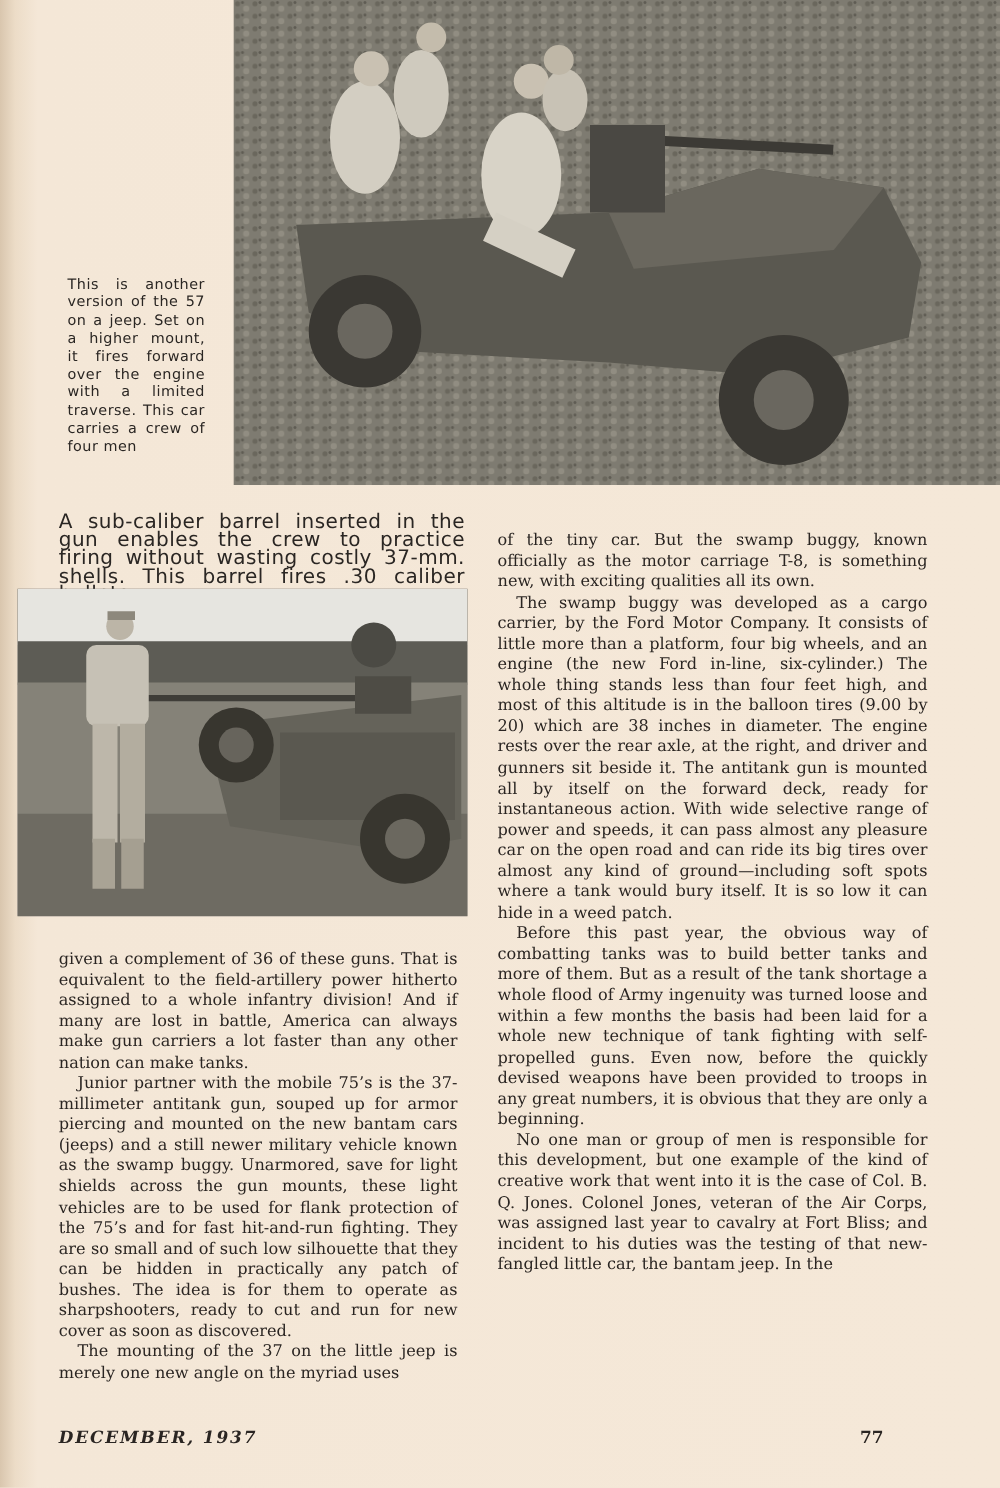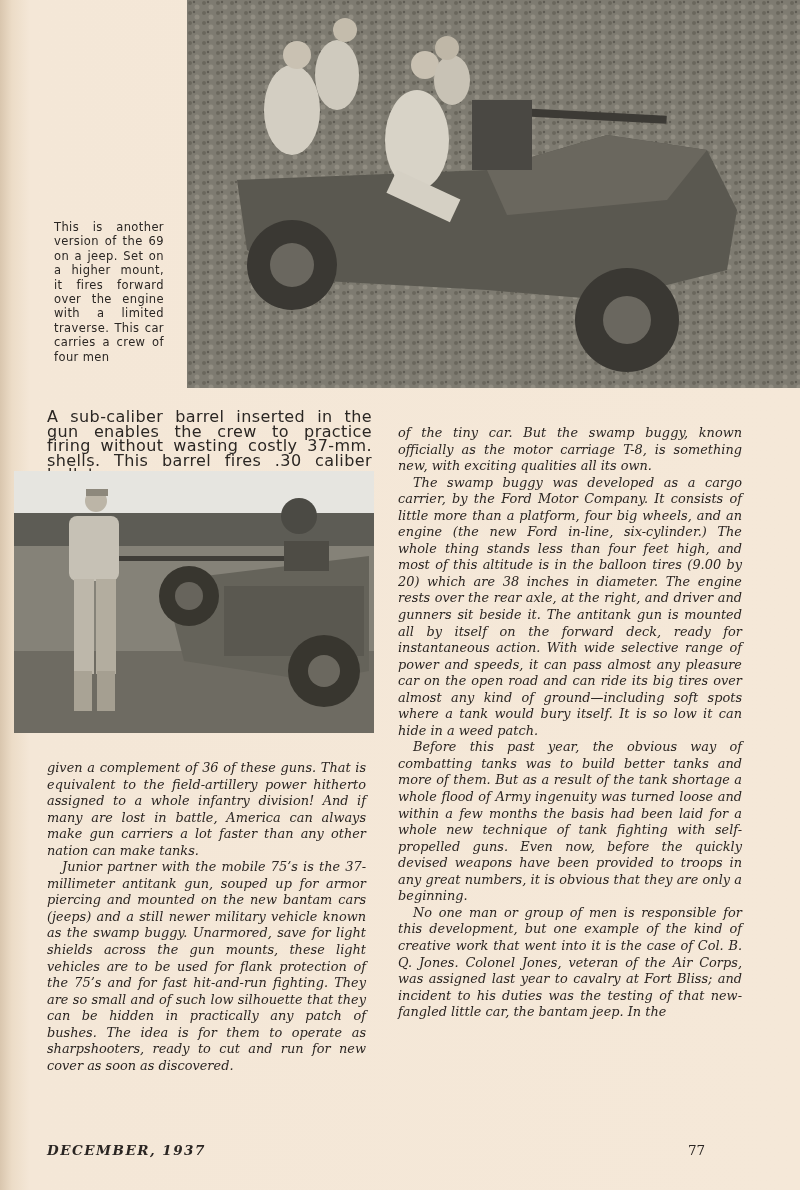--- a/index.html
+++ b/index.html
@@ -16,33 +16,33 @@
 
   .caption {
     position:absolute; font-family:"DejaVu Sans", sans-serif;
     font-size:11.5px; line-height:13.5px; color:#2a2623; letter-spacing:0.4px;
   }
   #caption-top { left:54px; top:220px; width:110px; text-align:justify; font-size:11.5px; line-height:14.4px; }
   #caption-mid { left:47px; top:410px; width:325px; text-align:justify; line-height:14.6px; font-size:16px; }
 
   .col {
     position:absolute; font-size:12.9px; line-height:16.55px; text-align:justify;
-    hyphens:manual; color:#2a2522;font-style:italic;
+    hyphens:manual; color:#2a2522;
   }
   .col p { margin:0; text-indent:15px; }
   .col p.cont { text-indent:0; }
   #col-left { left:47px; top:760px; width:319px; }
   #col-right { left:398px; top:425px; width:344px; }
 
   #footer-date {
     position:absolute; left:47px; top:1142px; font-style:italic; font-weight:bold;
     font-size:13.5px; letter-spacing:1.5px; color:#2a2522; font-family:"DejaVu Serif", serif;
   }
   #page-number {
-    position:absolute; left:688px; top:1142px; font-weight:normal; font-size:13.5px; color:#2a2522;
+    position:absolute; left:688px; top:1142px; font-weight:bold; font-size:13.5px; color:#2a2522;
   }
 </style>
 </head>
 <body>
 
 <div class="photo" id="photo-top">
   <svg viewBox="0 0 613 388" preserveAspectRatio="none">
     <defs>
       <pattern id="grass" width="14" height="10" patternUnits="userSpaceOnUse">
         <rect width="14" height="10" fill="#7d7a70"></rect>
@@ -70,21 +70,21 @@
     <ellipse cx="150" cy="75" rx="22" ry="35" fill="#cfcabe"></ellipse>
     <circle cx="158" cy="30" r="12" fill="#c4bcac"></circle>
     <ellipse cx="230" cy="140" rx="32" ry="50" fill="#d8d3c7"></ellipse>
     <circle cx="238" cy="65" r="14" fill="#c9c1b2"></circle>
     <ellipse cx="265" cy="80" rx="18" ry="25" fill="#c8c2b5"></ellipse>
     <circle cx="260" cy="48" r="12" fill="#bfb7a7"></circle>
     <rect x="210" y="170" width="70" height="25" fill="#d5d0c4" transform="rotate(25 210 170)"></rect>
   </svg>
 </div>
 
-<div class="caption" id="caption-top">This is another version of the 69 on a jeep. Set on a higher mount, it fires forward over the engine with a limited traverse. This car carries a crew of four men</div>
+<div class="caption" id="caption-top">This is another version of the 57 on a jeep. Set on a higher mount, it fires forward over the engine with a limited traverse. This car carries a crew of four men</div>
 
 <div class="caption" id="caption-mid">A sub-caliber barrel inserted in the gun enables the crew to practice firing without wasting costly 37-mm. shells. This barrel fires .30 caliber bullets</div>
 
 <div class="photo" id="photo-mid">
   <svg viewBox="0 0 360 262" preserveAspectRatio="none">
     <rect width="360" height="262" fill="#d9d8d2"></rect>
     <rect y="0" width="360" height="45" fill="#e6e5e0"></rect>
     <rect y="42" width="360" height="35" fill="#5d5c55"></rect>
     <rect y="75" width="360" height="187" fill="#858278"></rect>
     <rect y="180" width="360" height="82" fill="#6e6b62"></rect>
@@ -107,20 +107,21 @@
     <rect x="60" y="108" width="20" height="95" fill="#bdb7aa"></rect>
     <rect x="82" y="108" width="20" height="95" fill="#b3ad9f"></rect>
     <rect x="60" y="200" width="18" height="40" fill="#a9a395"></rect>
     <rect x="83" y="200" width="18" height="40" fill="#a59f91"></rect>
   </svg>
 </div>
 
 <div class="col" id="col-left">
   <p class="cont">given a complement of 36 of these guns. That is equivalent to the field-artillery power hitherto assigned to a whole infantry divi­sion! And if many are lost in battle, Amer­ica can always make gun carriers a lot faster than any other nation can make tanks.</p>
   <p>Junior partner with the mobile 75’s is the 37-millimeter antitank gun, souped up for armor piercing and mounted on the new bantam cars (jeeps) and a still newer mili­tary vehicle known as the swamp buggy. Unarmored, save for light shields across the gun mounts, these light vehicles are to be used for flank protection of the 75’s and for fast hit-and-run fighting. They are so small and of such low silhouette that they can be hidden in practically any patch of bushes. The idea is for them to operate as sharp­shooters, ready to cut and run for new cover as soon as discovered.</p>
+  <p>The mounting of the 37 on the little jeep is merely one new angle on the myriad uses</p>
 </div>
 
 <div class="col" id="col-right">
   <p class="cont">of the tiny car. But the swamp buggy, known officially as the motor carriage T-8, is something new, with exciting qualities all its own.</p>
   <p>The swamp buggy was developed as a cargo carrier, by the Ford Motor Company. It consists of little more than a platform, four big wheels, and an engine (the new Ford in-line, six-cylinder.) The whole thing stands less than four feet high, and most of this altitude is in the balloon tires (9.00 by 20) which are 38 inches in diameter. The engine rests over the rear axle, at the right, and driver and gunners sit beside it. The antitank gun is mounted all by itself on the forward deck, ready for instantaneous ac­tion. With wide selective range of power and speeds, it can pass almost any pleasure car on the open road and can ride its big tires over almost any kind of ground—in­cluding soft spots where a tank would bury itself. It is so low it can hide in a weed patch.</p>
   <p>Before this past year, the obvious way of combatting tanks was to build better tanks and more of them. But as a result of the tank shortage a whole flood of Army ingen­uity was turned loose and within a few months the basis had been laid for a whole new technique of tank fighting with self-propelled guns. Even now, before the quick­ly devised weapons have been provided to troops in any great numbers, it is obvious that they are only a beginning.</p>
   <p>No one man or group of men is responsible for this development, but one example of the kind of creative work that went into it is the case of Col. B. Q. Jones. Colonel Jones, veteran of the Air Corps, was assigned last year to cavalry at Fort Bliss; and incident to his duties was the testing of that new­fangled little car, the bantam jeep. In the</p>
 </div>
 
 <div id="footer-date">DECEMBER, 1937</div>

